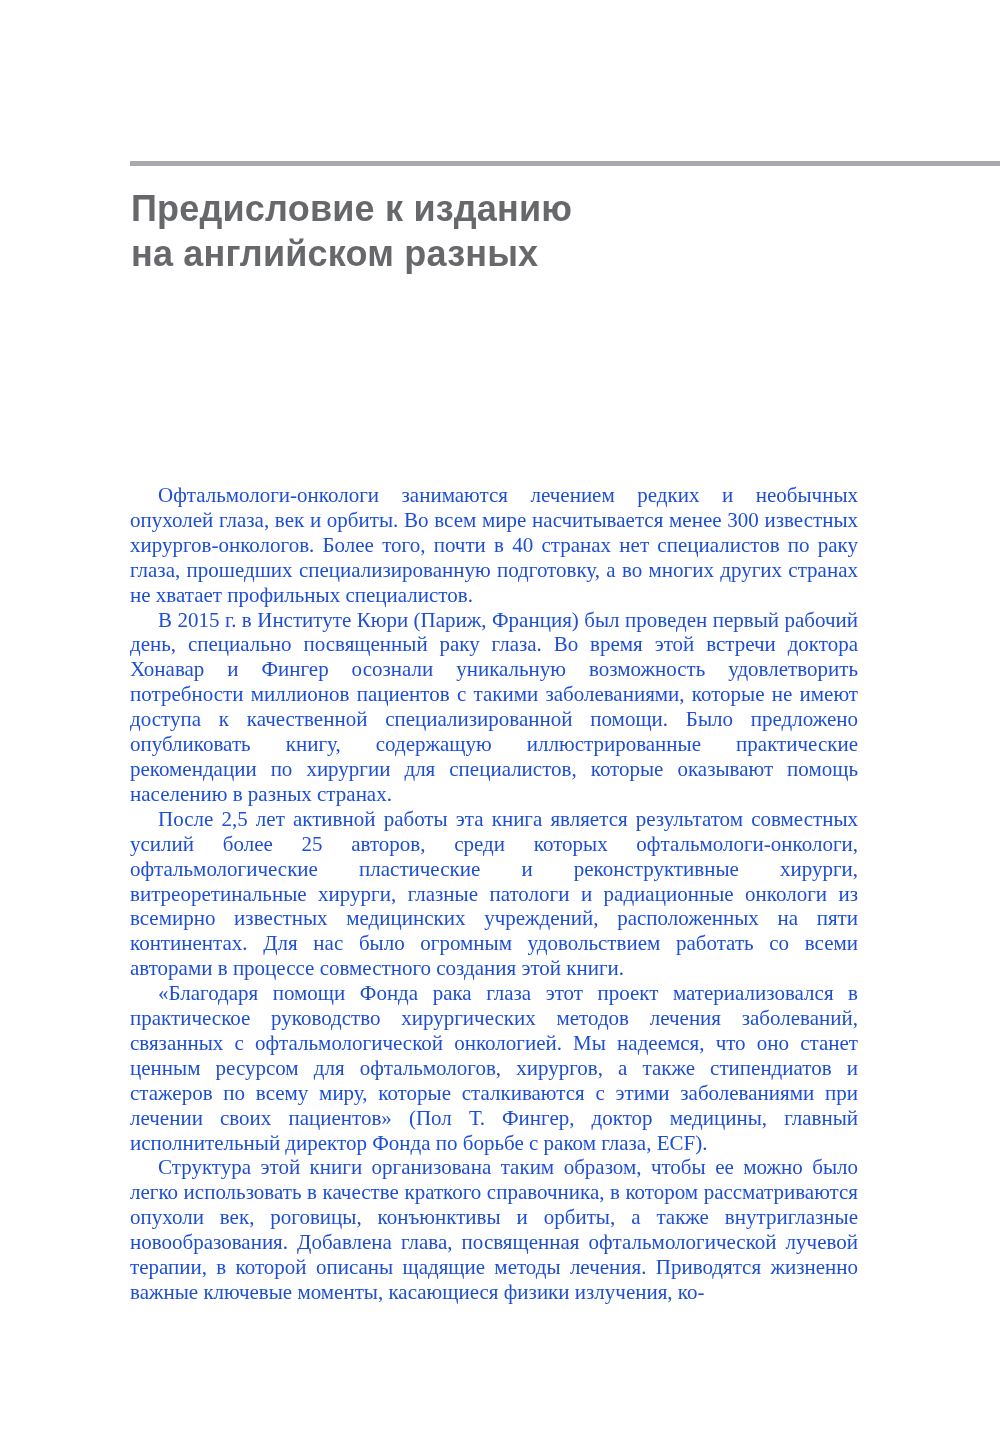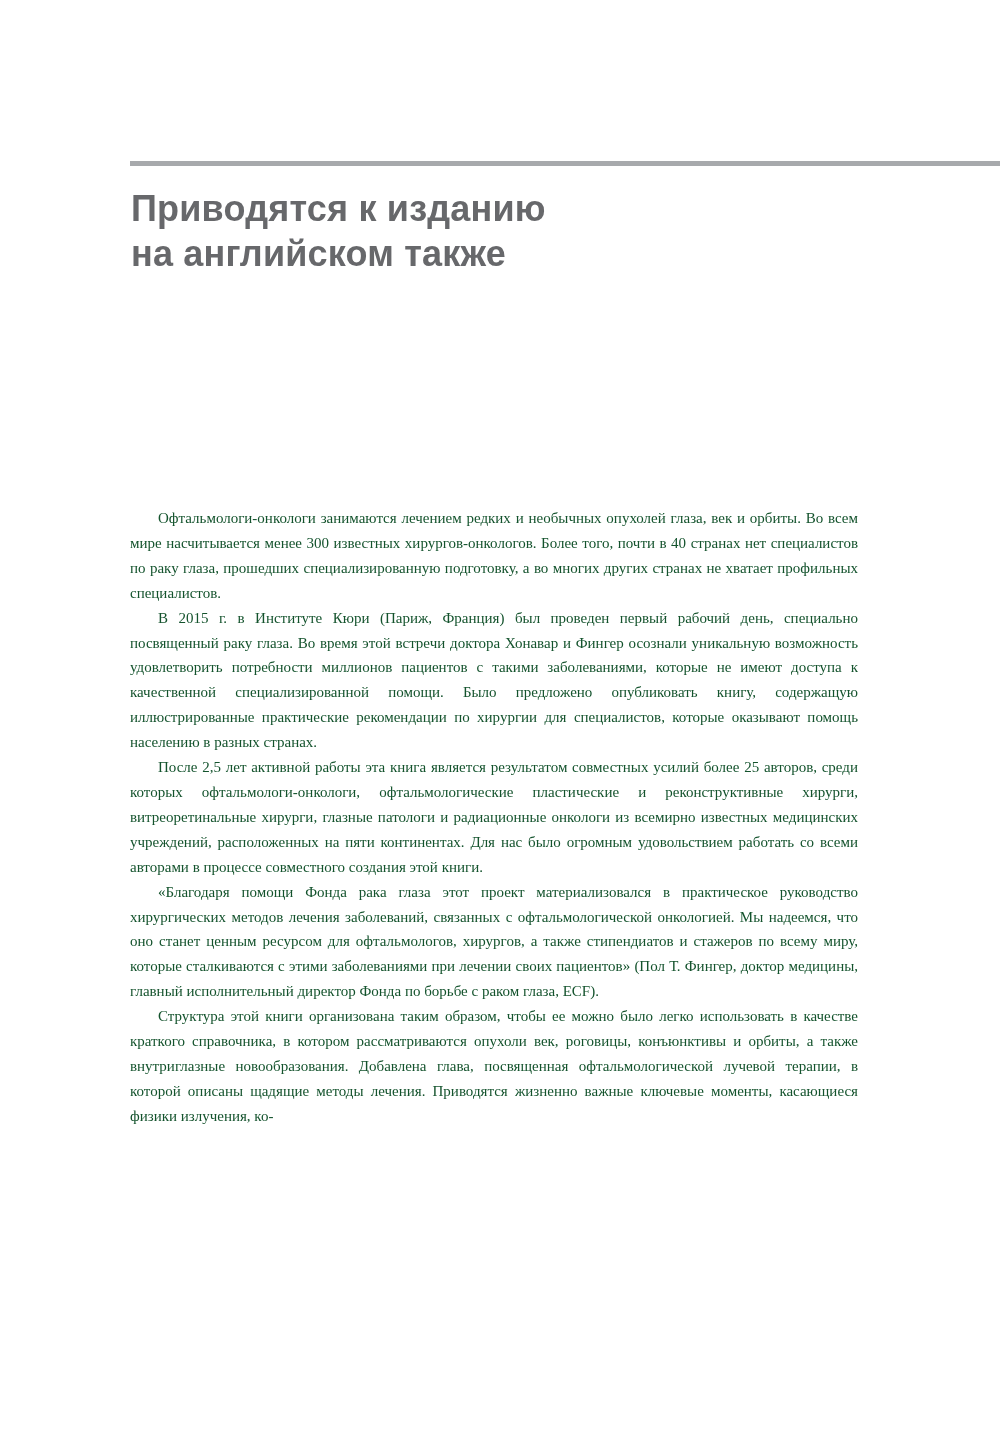--- a/index.html
+++ b/index.html
@@ -32,45 +32,45 @@
     font-weight: bold;
     font-size: 36px;
     line-height: 45px;
     color: #67686b;
     letter-spacing: 0.2px;
   }
   .chapter-title span { display: block; }
   .body-text {
     position: absolute;
     left: 130px;
-    top: 506px;
+    top: 483px;
     width: 728px;
-    font-size: 15px;
+    font-size: 21px;
     line-height: 24.9px;
-    color: #14532d;
+    color: #1d4ed8;
     text-align: justify;
   }
   .body-text p {
     margin: 0;
     padding: 0;
     text-indent: 28px;
   }
   .body-text p.italic {
   }
 </style>
 </head>
 <body>
 
 <div class="page">
 
   <div class="chapter-rule"></div>
 
   <h1 class="chapter-title">
-    <span>Приводятся к изданию</span>
-    <span>на английском также</span>
+    <span>Предисловие к изданию</span>
+    <span>на английском разных</span>
   </h1>
 
   <div class="body-text">
     <p>Офтальмологи-онкологи занимаются лечением редких и необычных опухолей глаза, век и орбиты. Во всем мире насчитывается менее 300 известных хирургов-онкологов. Более того, почти в 40 странах нет специалистов по раку глаза, прошедших специализированную подготовку, а во многих других странах не хватает профильных специалистов.</p>
     <p>В 2015 г. в Институте Кюри (Париж, Франция) был проведен первый рабочий день, специально посвященный раку глаза. Во время этой встречи доктора Хонавар и Фингер осознали уникальную возможность удовлетворить потребности миллионов пациентов с такими заболеваниями, которые не имеют доступа к качественной специализированной помощи. Было предложено опубликовать книгу, содержащую иллюстрированные практические рекомендации по хирургии для специалистов, которые оказывают помощь населению в разных странах.</p>
     <p>После 2,5 лет активной работы эта книга является результатом совместных усилий более 25 авторов, среди которых офтальмологи-онкологи, офтальмологические пластические и реконструктивные хирурги, витреоретинальные хирурги, глазные патологи и радиационные онкологи из всемирно известных медицинских учреждений, расположенных на пяти континентах. Для нас было огромным удовольствием работать со всеми авторами в процессе совместного создания этой книги.</p>
     <p class="italic">«Благодаря помощи Фонда рака глаза этот проект материализовался в практическое руководство хирургических методов лечения заболеваний, связанных с офтальмологической онкологией. Мы надеемся, что оно станет ценным ресурсом для офтальмологов, хирургов, а также стипендиатов и стажеров по всему миру, которые сталкиваются с этими заболеваниями при лечении своих пациентов» (Пол Т. Фингер, доктор медицины, главный исполнительный директор Фонда по борьбе с раком глаза, ECF).</p>
     <p>Структура этой книги организована таким образом, чтобы ее можно было легко использовать в качестве краткого справочника, в котором рассматриваются опухоли век, роговицы, конъюнктивы и орбиты, а также внутриглазные новообразования. Добавлена глава, посвященная офтальмологической лучевой терапии, в которой описаны щадящие методы лечения. Приводятся жизненно важные ключевые моменты, касающиеся физики излучения, ко-</p>
   </div>
 

